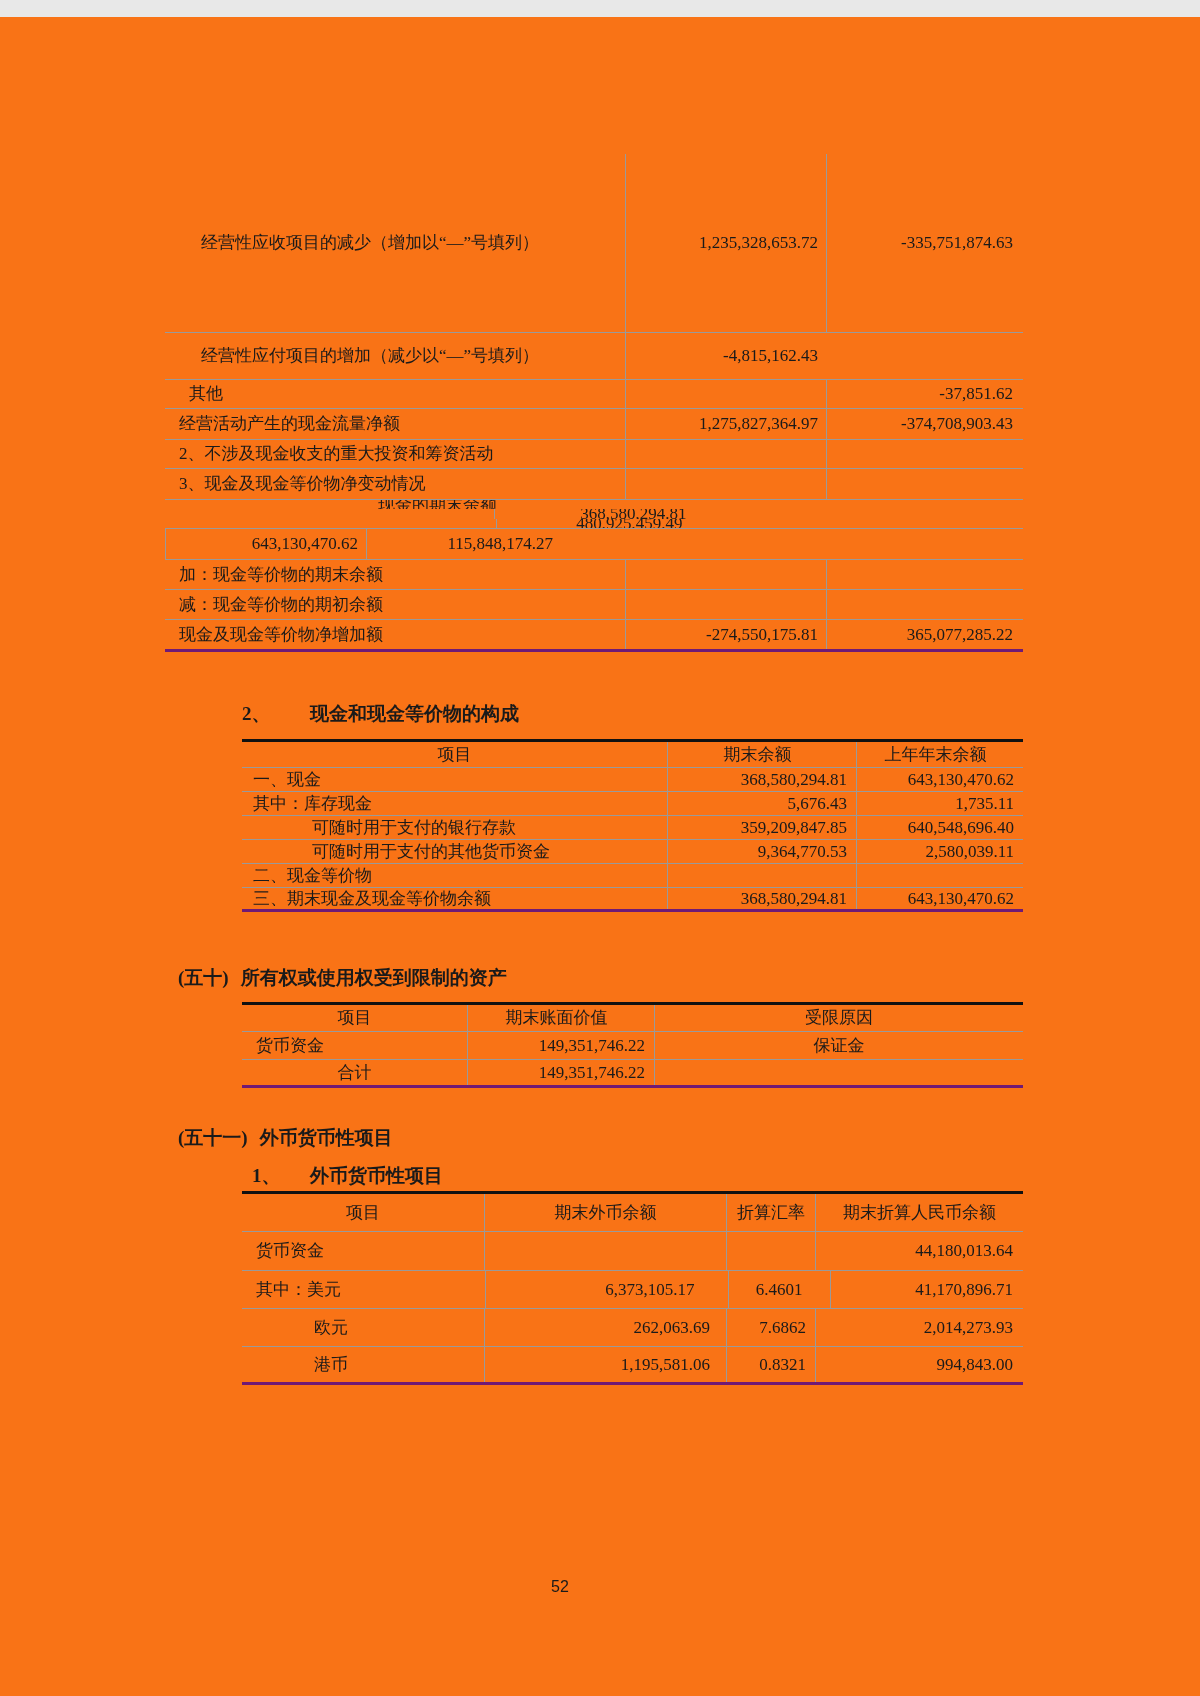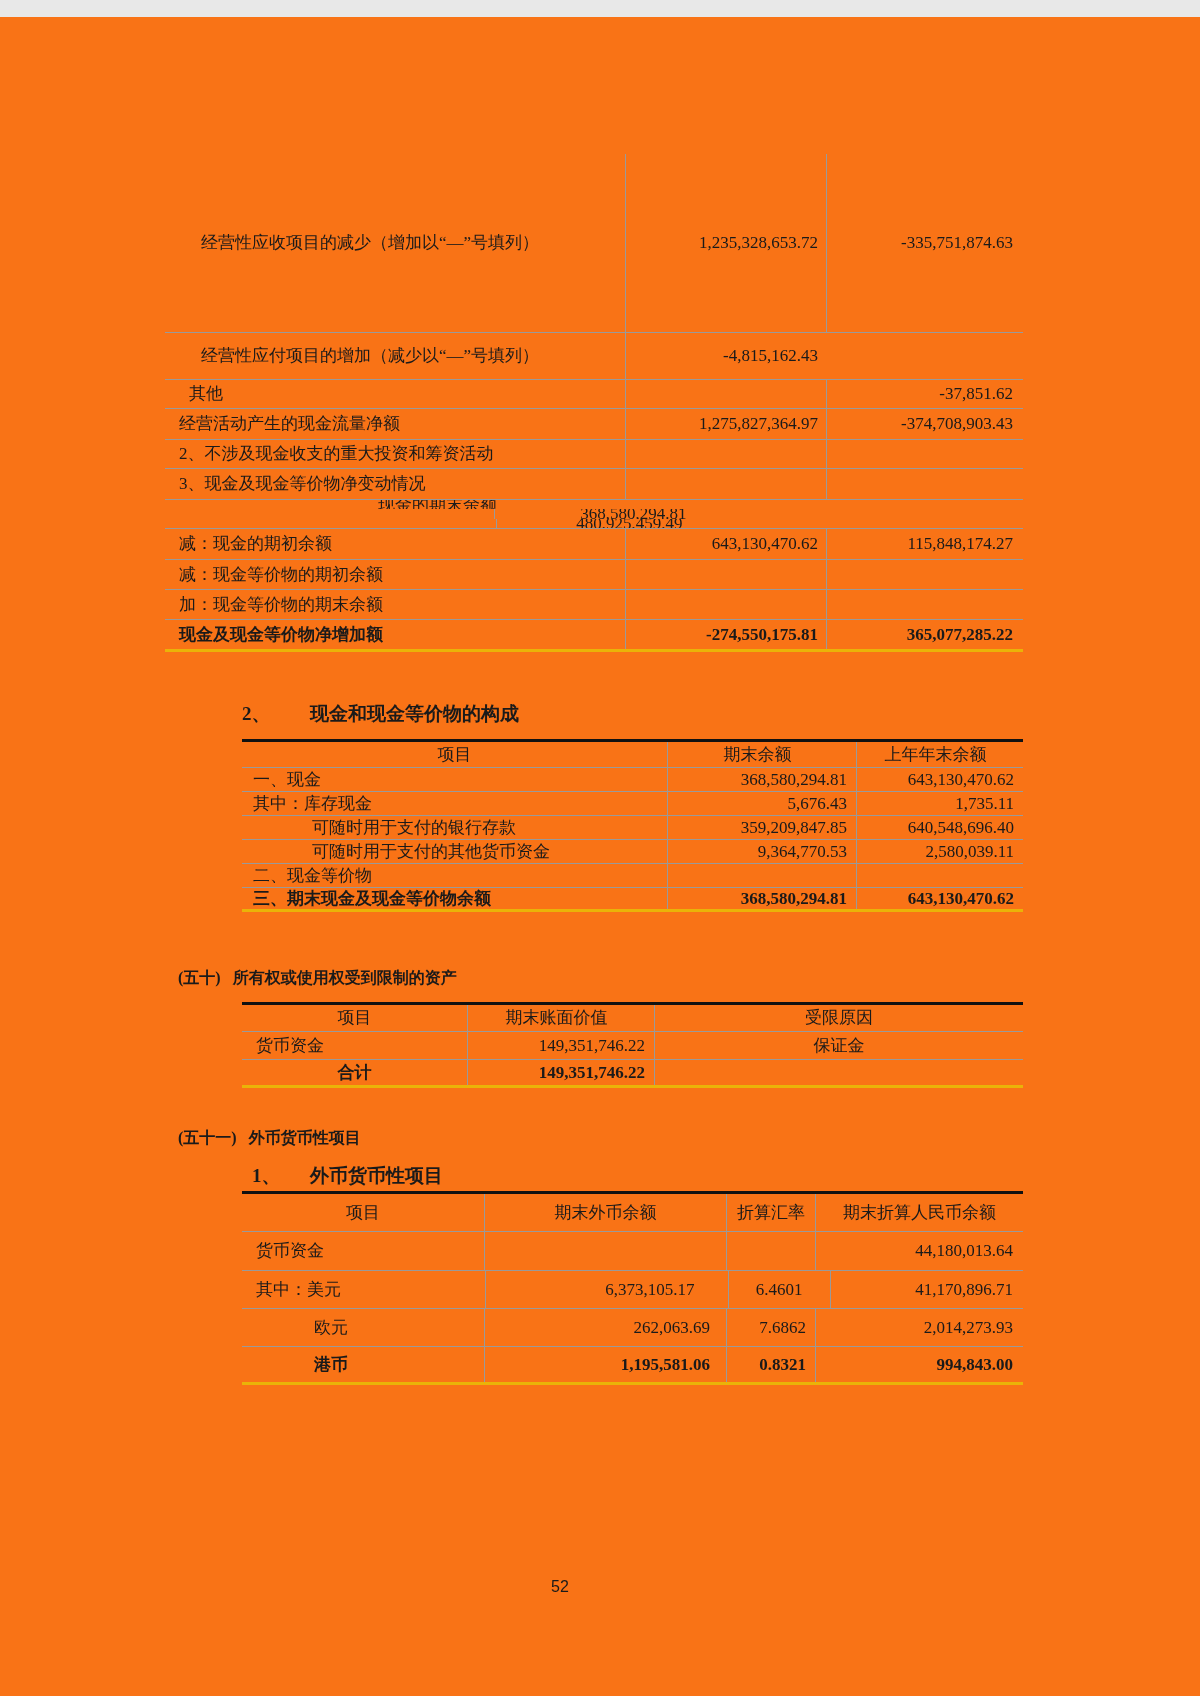--- a/index.html
+++ b/index.html
@@ -7,21 +7,21 @@
     position:relative;
     width:1200px;height:1696px;
     margin:17px auto;
     background:#f97316;
     font-family:"Liberation Serif","DejaVu Serif",serif;
     color:#1a1a1a;
     overflow:hidden;
   }
   .tbl{position:absolute;box-sizing:border-box;}
   .row{display:flex;align-items:center;box-sizing:border-box;border-bottom:1px solid #9a9a9a;}
-  .row.thick{border-bottom:3px solid #eab308;font-weight:bold;}
+  .row.thick{border-bottom:3px solid #701a75;}
   .cell{box-sizing:border-box;height:100%;display:flex;align-items:center;font-size:17px;line-height:1.15;white-space:nowrap;overflow:hidden;}
   .vl{border-left:1px solid #9a9a9a;}
   .num{justify-content:flex-end;}
   .ctr{justify-content:center;}
   .topline{border-top:3px solid #111;}
   
   .cf .c1{width:460px;padding-left:14px;}
   .cf .c2{width:201px;padding-right:8px;}
   .cf .c3{width:197px;padding-right:10px;}
   .cf .ind1{padding-left:24px;}
@@ -37,21 +37,21 @@
   .ra .c2{width:187px;padding-right:9px;}
   .ra .c3{width:369px;}
   .ra .c1.hd,.ra .c1.ctr{padding-left:0;}
   
   .fc .c1{width:242px;padding-left:14px;}
   .fc .c2{width:242px;padding-right:16px;}
   .fc .c3{width:89px;padding-right:9px;}
   .fc .c4{width:208px;padding-right:10px;}
   .fc .ind{padding-left:72px;}
   .fc .c1.hd{padding-left:0;}
-  .heading{position:absolute;font-weight:bold;font-size:16px;line-height:22px;display:flex;white-space:nowrap;}
+  .heading{position:absolute;font-weight:bold;font-size:19px;line-height:22px;display:flex;white-space:nowrap;}
   .heading .hnum{display:inline-block;}
   .h2num{width:68px;}
   .h1num{width:58px;}
   .hgap{margin-right:12px;}
   .pagenum{position:absolute;font-family:"Liberation Sans","DejaVu Sans",sans-serif;font-size:16px;}
 </style>
 </head>
 <body>
 
 <div class="page">
@@ -85,31 +85,30 @@
       <div class="cell c1">3、现金及现金等价物净变动情况</div>
       <div class="cell c2 vl num"></div>
       <div class="cell c3 vl num"></div>
     </div>
     <div class="row" style="height:29px;flex-direction:column;">
       <div class="cell c1">现金的期末余额</div>
       <div class="cell c2 vl num">368,580,294.81</div>
       <div class="cell c3 vl num">480,925,459.49</div>
     </div>
     <div class="row" style="height:31px;">
-      <div class="cell c1">减：现金的期初余额</div>
       <div class="cell c2 vl num">643,130,470.62</div>
       <div class="cell c3 vl num">115,848,174.27</div>
     </div>
     <div class="row" style="height:30px;">
+      <div class="cell c1">加：现金等价物的期末余额</div>
+      <div class="cell c2 vl num"></div>
+      <div class="cell c3 vl num"></div>
+    </div>
+    <div class="row" style="height:30px;">
       <div class="cell c1">减：现金等价物的期初余额</div>
-      <div class="cell c2 vl num"></div>
-      <div class="cell c3 vl num"></div>
-    </div>
-    <div class="row" style="height:30px;">
-      <div class="cell c1">加：现金等价物的期末余额</div>
       <div class="cell c2 vl num"></div>
       <div class="cell c3 vl num"></div>
     </div>
     <div class="row thick" style="height:32px;">
       <div class="cell c1">现金及现金等价物净增加额</div>
       <div class="cell c2 vl num">-274,550,175.81</div>
       <div class="cell c3 vl num">365,077,285.22</div>
     </div>
   </div>
 

